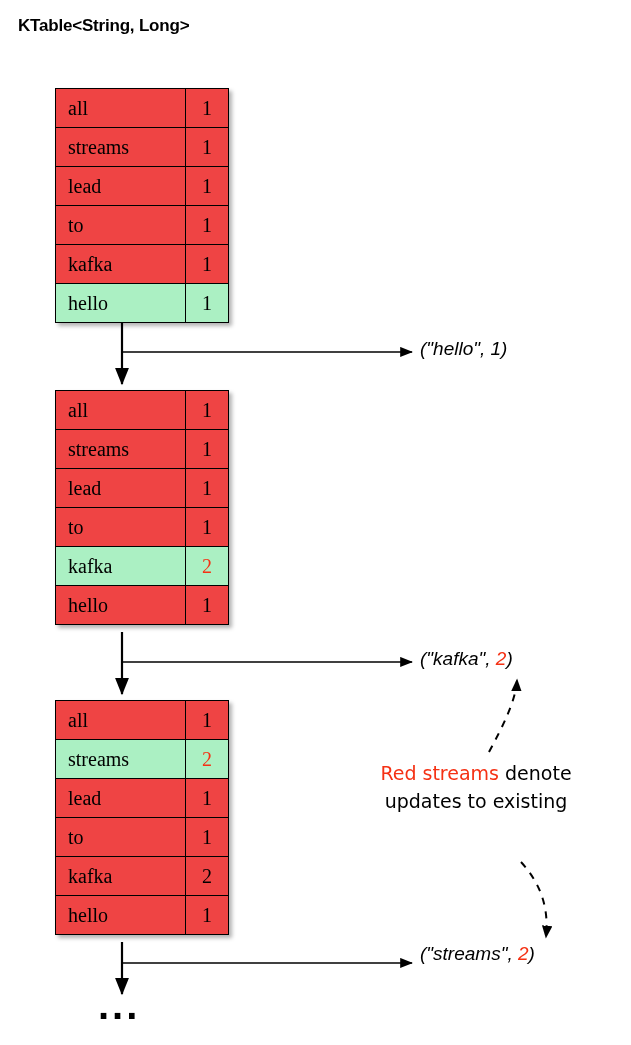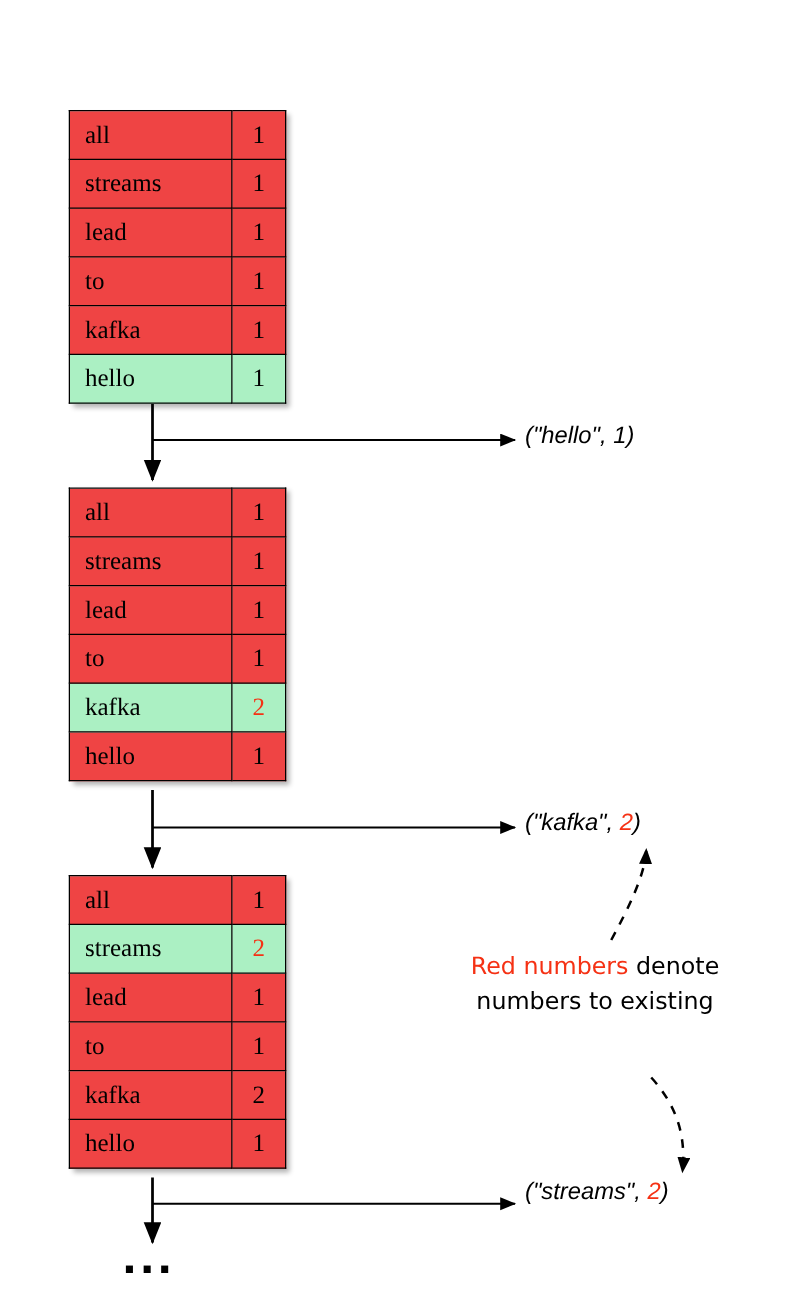--- a/index.html
+++ b/index.html
@@ -115,20 +115,21 @@
     line-height: 40px;
     letter-spacing: 3px;
     color: #000000;
   }
 </style>
 </head>
 <body>
 
 <div id="stage">
 
+  <div id="hdr-ktable" class="col-header">KTable&lt;String, Long&gt;</div>
 
   <svg id="wires" viewBox="0 0 631 1045" xmlns="http://www.w3.org/2000/svg">
     <defs>
       <marker id="ah" markerWidth="9" markerHeight="9" refX="7.4" refY="3.2" orient="auto" markerUnits="strokeWidth">
         <path d="M0,0 L8,3.2 L0,6.4 z" fill="#000000"></path>
       </marker>
       <marker id="ah-dash" markerWidth="7" markerHeight="7" refX="5.6" refY="2.6" orient="auto" markerUnits="strokeWidth">
         <path d="M0,0 L6.4,2.6 L0,5.2 z" fill="#000000"></path>
       </marker>
     </defs>
@@ -236,19 +237,19 @@
           <td class="v">1</td>
         </tr>
       </tbody>
     </table>
 
   <div id="rec-1" class="record"><span>("hello", </span><span>1</span><span>)</span></div>
   <div id="rec-2" class="record"><span>("kafka", </span><span class="num-red">2</span><span>)</span></div>
   <div id="rec-3" class="record"><span>("streams", </span><span class="num-red">2</span><span>)</span></div>
 
   <div id="annotation">
-    <span class="hi">Red numbers</span><span> denote</span><br>
-    <span>numbers to existing</span><br>
+    <span class="hi">Red streams</span><span> denote</span><br>
+    <span>updates to existing</span><br>
   </div>
 
   <div id="ellipsis">...</div>
 
 </div>
 
 </body></html>

